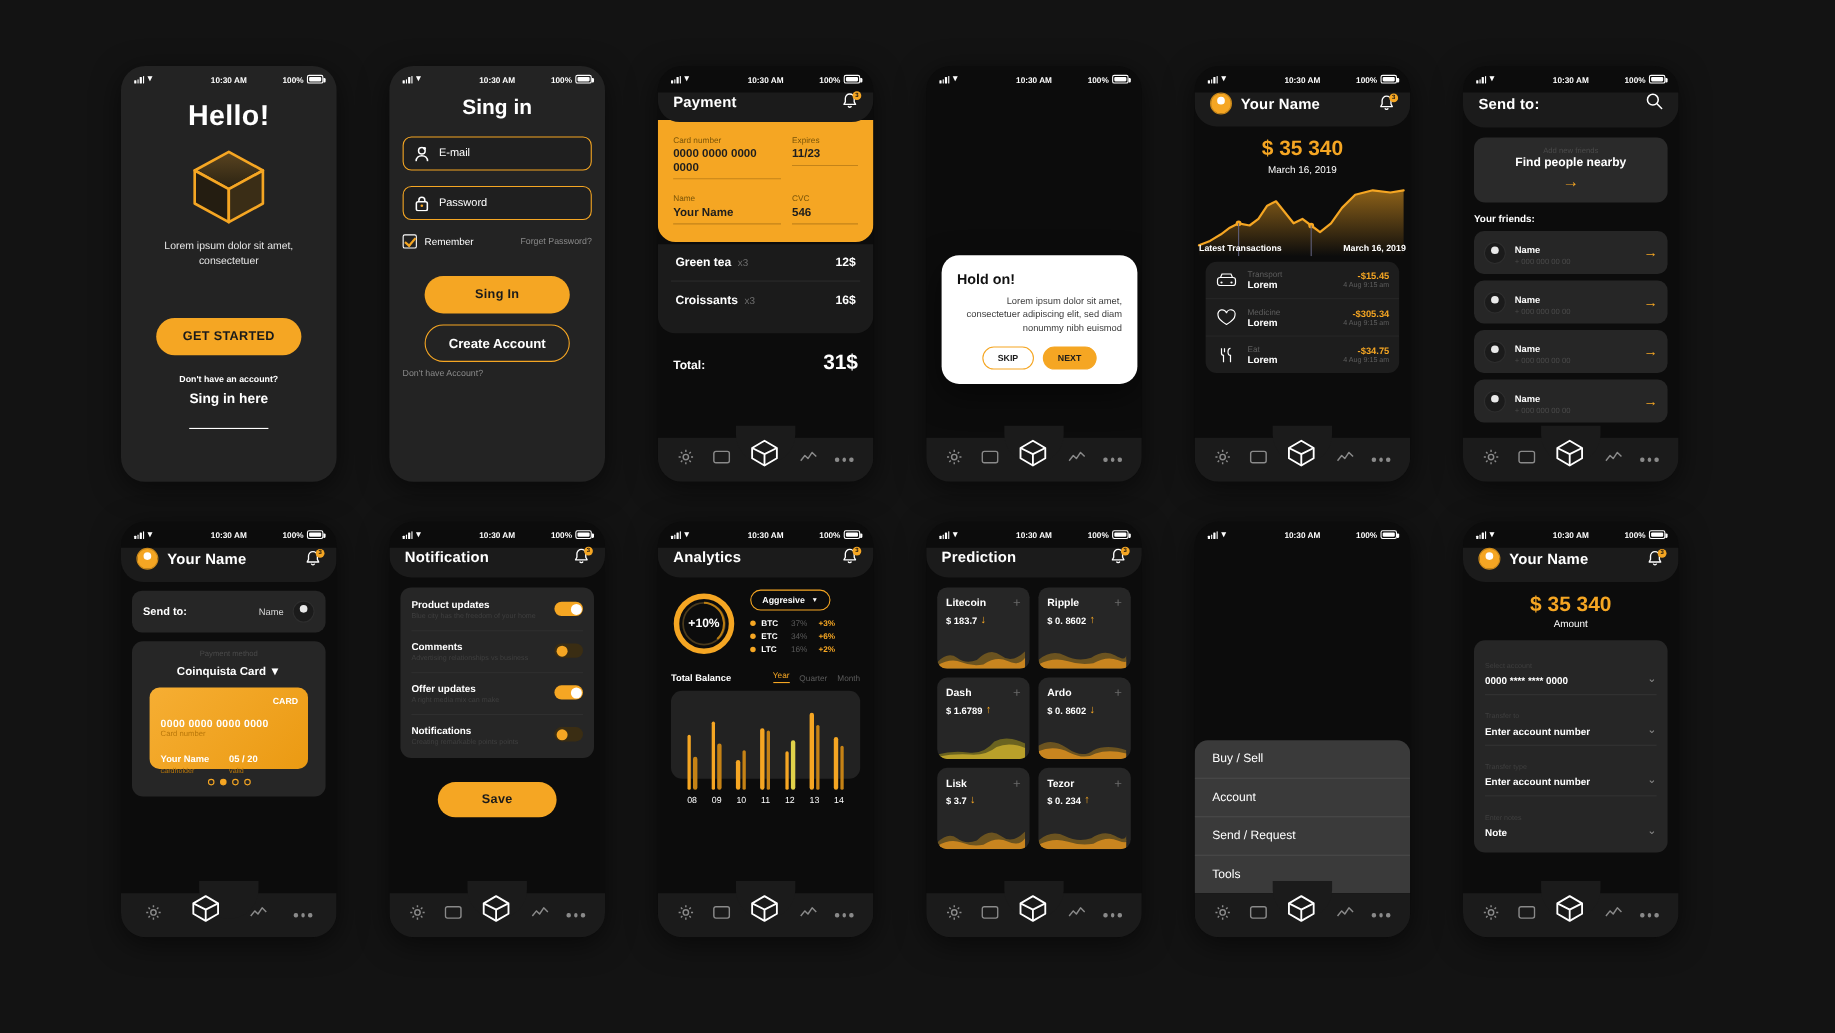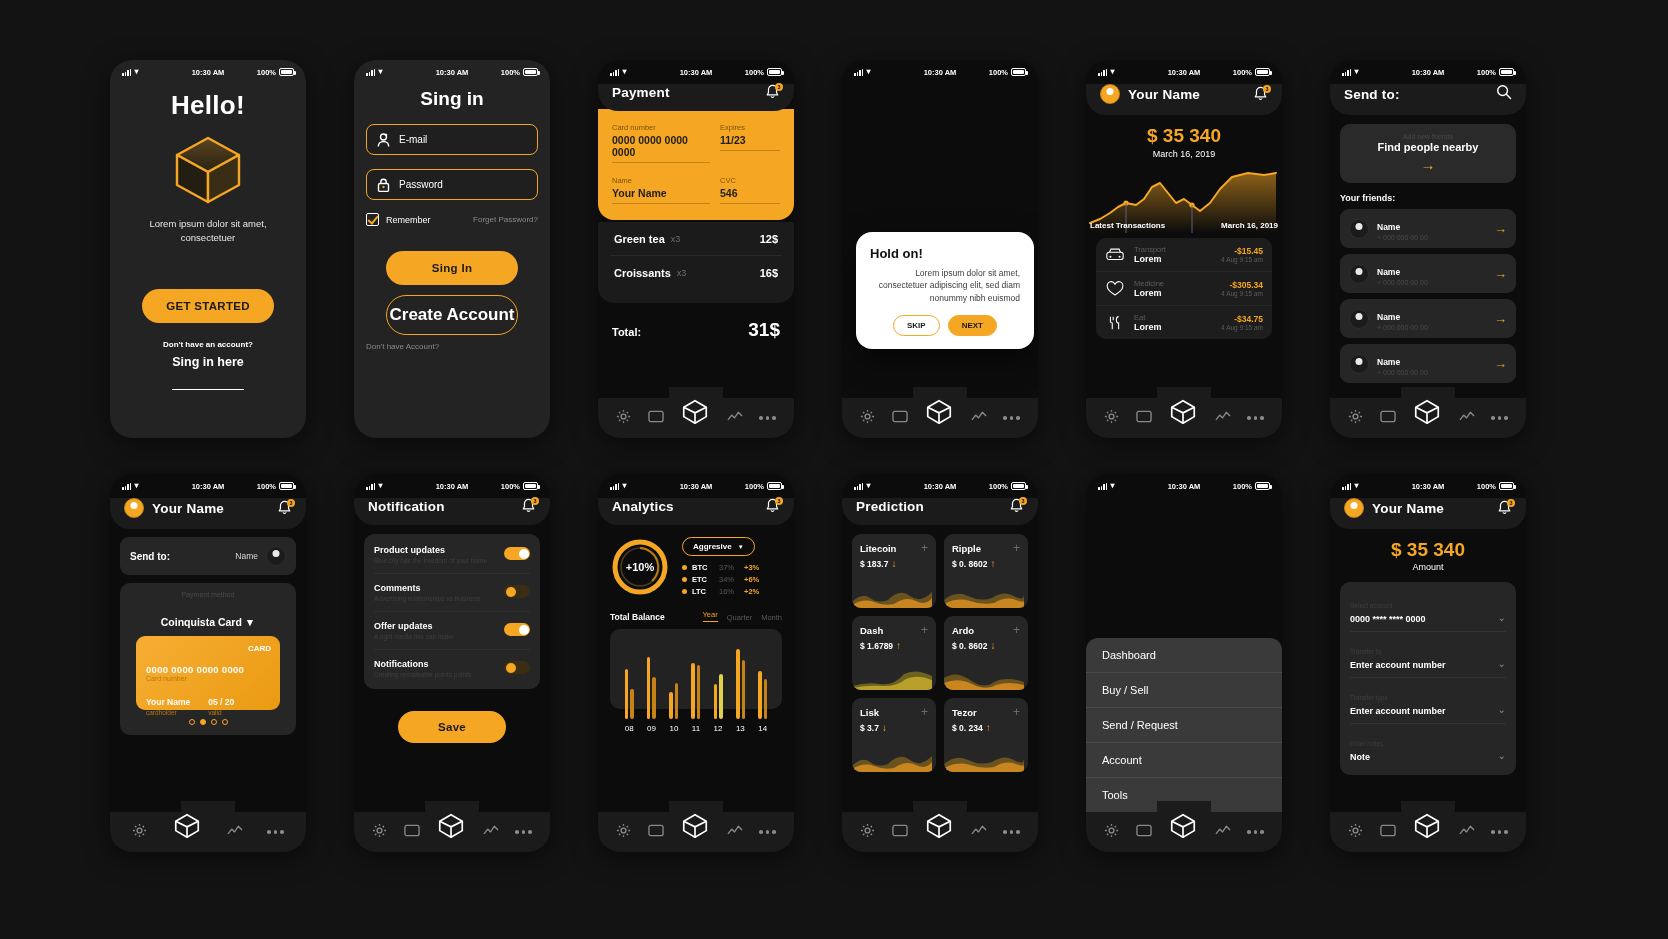--- a/index.html
+++ b/index.html
@@ -89,21 +89,21 @@
   .s1 .lorem { color:#e6e6e6; font-size:9.5px; line-height:1.45; margin-top:11px; padding:0 14px;}
   .btn-primary {
     background:#f5a623; color:#1a1a1a; font-weight:bold;
     border-radius:24px; border:none;
     font-size:11.5px; padding:11px 0; width:132px;
     display:block; margin:0 auto; cursor:pointer; letter-spacing:.3px;
   }
   .btn-outline {
     background:transparent; color:#fff; font-weight:bold;
     border-radius:24px; border:1.4px solid #f5a623;
-    font-size:17px; padding:9px 0; width:132px;
+    font-size:12px; padding:9px 0; width:132px;
     display:block; margin:0 auto; cursor:pointer;text-align:center;
   }
   .s1 .cta-wrap{ margin-top:44px; }
   .s1 .noacct { color:#fff; font-size:8px; font-weight:bold; margin-top:17px;}
   .s1 .signlink { color:#fff; font-size:12.5px; font-weight:bold; margin-top:6px; display:inline-block; border-bottom:1.5px solid #fff; padding-bottom:20px;}
 
   
   .s2 { padding-top:4px; }
   .s2 .title { text-align:center; font-size:19px; font-weight:bold; color:#fff; }
   .field {
@@ -183,21 +183,21 @@
   .friend .fname{ color:#fff; font-size:8.5px; font-weight:bold;}
   .friend .fnum{ color:#4a4a4a; font-size:7px;}
   .friend .fa{ margin-left:auto; color:#f5a623; font-size:13px;}
 
   
   .srow{ background:#262626; border-radius:9px; display:flex; align-items:center; padding:9px 10px; margin-top:8px;}
   .srow .lbl{ color:#fff; font-size:10px; font-weight:bold;}
   .srow .val{ margin-left:auto; color:#d8d8d8; font-size:8.5px; margin-right:8px;}
   .pm-card{ background:#262626; border-radius:10px; margin-top:8px; padding:8px 10px 10px; text-align:center;}
   .pm-lbl{ color:#4a4a4a; font-size:7px;}
-  .pm-sel{ color:#fff; font-size:10.5px; font-weight:bold; margin-top:18px;}
+  .pm-sel{ color:#fff; font-size:10.5px; font-weight:bold; margin-top:7px;}
   .credit{
     background:linear-gradient(135deg,#f6ae33,#eb9a12);
     border-radius:9px; margin:8px 6px 0; padding:8px 10px 9px; text-align:left;
     position:relative; height:74px;
   }
   .credit .cardtag{ position:absolute; right:9px; top:8px; color:#fff; font-size:8px; font-weight:bold;}
   .credit .cnum{ color:#fff; font-size:9.5px; font-weight:bold; margin-top:20px; letter-spacing:.3px;}
   .credit .cnl{ color:#b9770a; font-size:7px;}
   .credit .crow{ display:flex; margin-top:9px; gap:18px;}
   .credit .cv{ color:#fff; font-size:8.5px; font-weight:bold;}
@@ -1225,24 +1225,23 @@
         </span>
         <span class="sb-time">10:30 AM</span>
         <span class="sb-right">
           <span>100%</span>
             <span class="batt">
               <i></i>
             </span>
         </span>
       </div>
       <div class="menu" style="bottom:40px">
-        <div class="mitem">Dashboard</div>
         <div class="mitem">Buy / Sell</div>
+        <div class="mitem">Account</div>
         <div class="mitem">Send / Request</div>
-        <div class="mitem">Account</div>
         <div class="mitem" style="border-bottom:none">Tools</div>
       </div>
       <div class="nav">
         <div class="notch"></div>
         <span class="nav-i"><svg width="15" height="15" viewBox="0 0 16 16">
               <circle cx="8" cy="8" r="2.6" fill="none" stroke="#8a8a8a" stroke-width="1.4"></circle>
               <path d="M8 1v2M8 13v2M1 8h2M13 8h2M3.2 3.2l1.4 1.4M11.4 11.4l1.4 1.4M12.8 3.2l-1.4 1.4M4.6 11.4l-1.4 1.4" stroke="#8a8a8a" stroke-width="1.4"></path>
             </svg></span>
         <span class="nav-i"><svg width="16" height="13" viewBox="0 0 17 13">
               <rect x="1" y="1" width="15" height="11" rx="2" fill="none" stroke="#8a8a8a" stroke-width="1.4"></rect>

